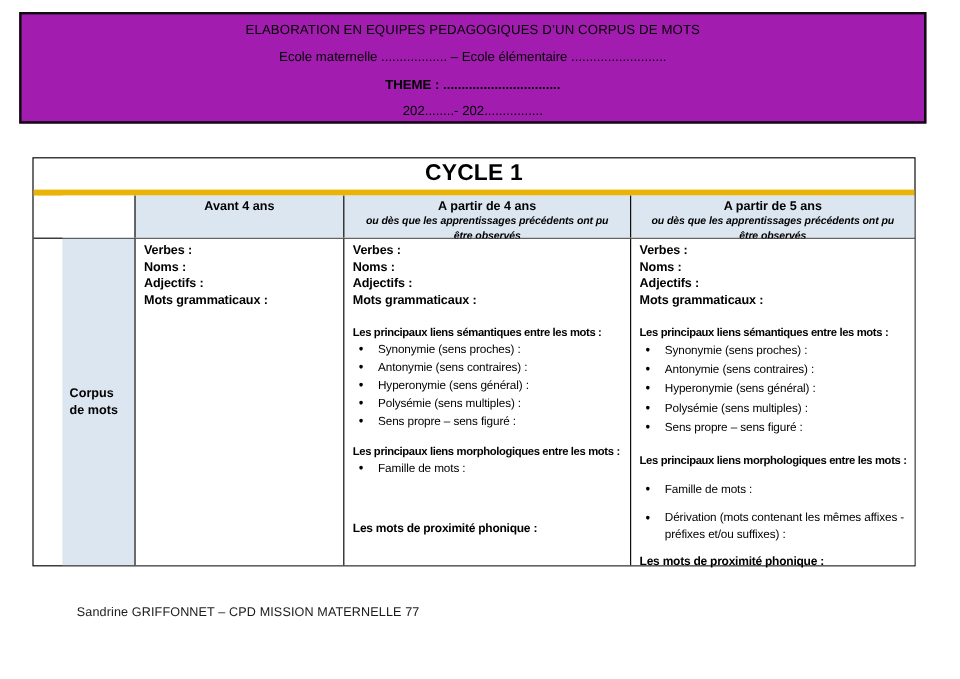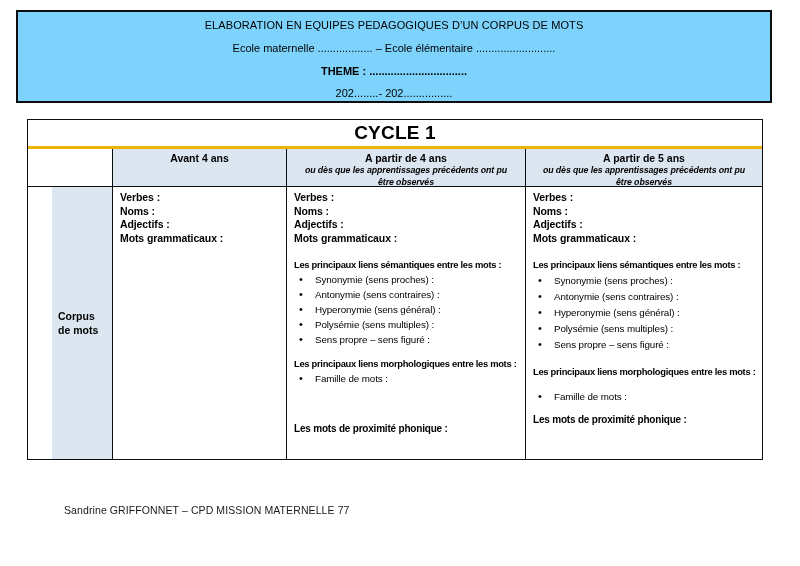--- a/index.html
+++ b/index.html
@@ -8,41 +8,41 @@
     font-family: "Liberation Sans", sans-serif;
     color: #000000;
     position: relative;
   }
 
   
   .header-box {
     position: absolute;
     left: 16px; top: 10px;
     width: 756px; height: 93px;
-    background: #7dd3fc;
+    background: #a21caf;
     border: 2px solid #0d0d0d;
     text-align: center;
   }
   .hb-line { font-size: 11px; line-height: 13px; }
   .hb-title { margin-top: 7px; letter-spacing: 0.1px; }
   .hb-theme { margin-top: 10px; font-weight: bold; }
   .hb-schools { margin-top: 10px; }
   .hb-years { margin-top: 9px; }
 
   
   .cycle-table {
     position: absolute;
-    left: 27px; top: 119px;
+    left: 27px; top: 131px;
     width: 736px;
     border: 1px solid #0d0d0d;
     background: #ffffff;
   }
   .t-row { display: flex; width: 100%; }
   .row-title { height: 26px; }
-  .row-head { height: 40px; border-top: 3px solid #eab308; }
+  .row-head { height: 40px; border-top: 5px solid #eab308; }
   .row-body { height: 273px; border-top: 1px solid #0d0d0d; }
 
   .cell { height: 100%; }
   .c0 { flex: 0 0 60px; margin-left: 24px; }
   .c1 { flex: 0 0 174px; border-left: 1px solid #0d0d0d; }
   .c2 { flex: 0 0 239px; border-left: 1px solid #0d0d0d; }
   .c3 { flex: 1 1 auto;  border-left: 1px solid #0d0d0d; }
 
   .title-cell {
     width: 100%;
@@ -186,20 +186,21 @@
 
       <div class="sec-heading sem-head heading-nowrap">Les principaux liens sémantiques entre les mots :</div>
       <div class="bullet sem-bullet">Synonymie (sens proches) :</div>
       <div class="bullet sem-bullet">Antonymie (sens contraires) :</div>
       <div class="bullet sem-bullet">Hyperonymie (sens général) :</div>
       <div class="bullet sem-bullet">Polysémie (sens multiples) :</div>
       <div class="bullet sem-bullet">Sens propre – sens figuré :</div>
 
       <div class="sec-heading morpho-head heading-nowrap">Les principaux liens morphologiques entre les mots :</div>
       <div class="bullet famille">Famille de mots :</div>
+      <div class="bullet derivation">Dérivation (mots contenant les mêmes affixes - préfixes et/ou suffixes) :</div>
 
       <div class="sec-heading phonique">Les mots de proximité phonique :</div>
     </div>
 
   </div>
 </div>
 
 <div class="footer">Sandrine GRIFFONNET – CPD MISSION MATERNELLE 77</div>
 
 </body></html>

